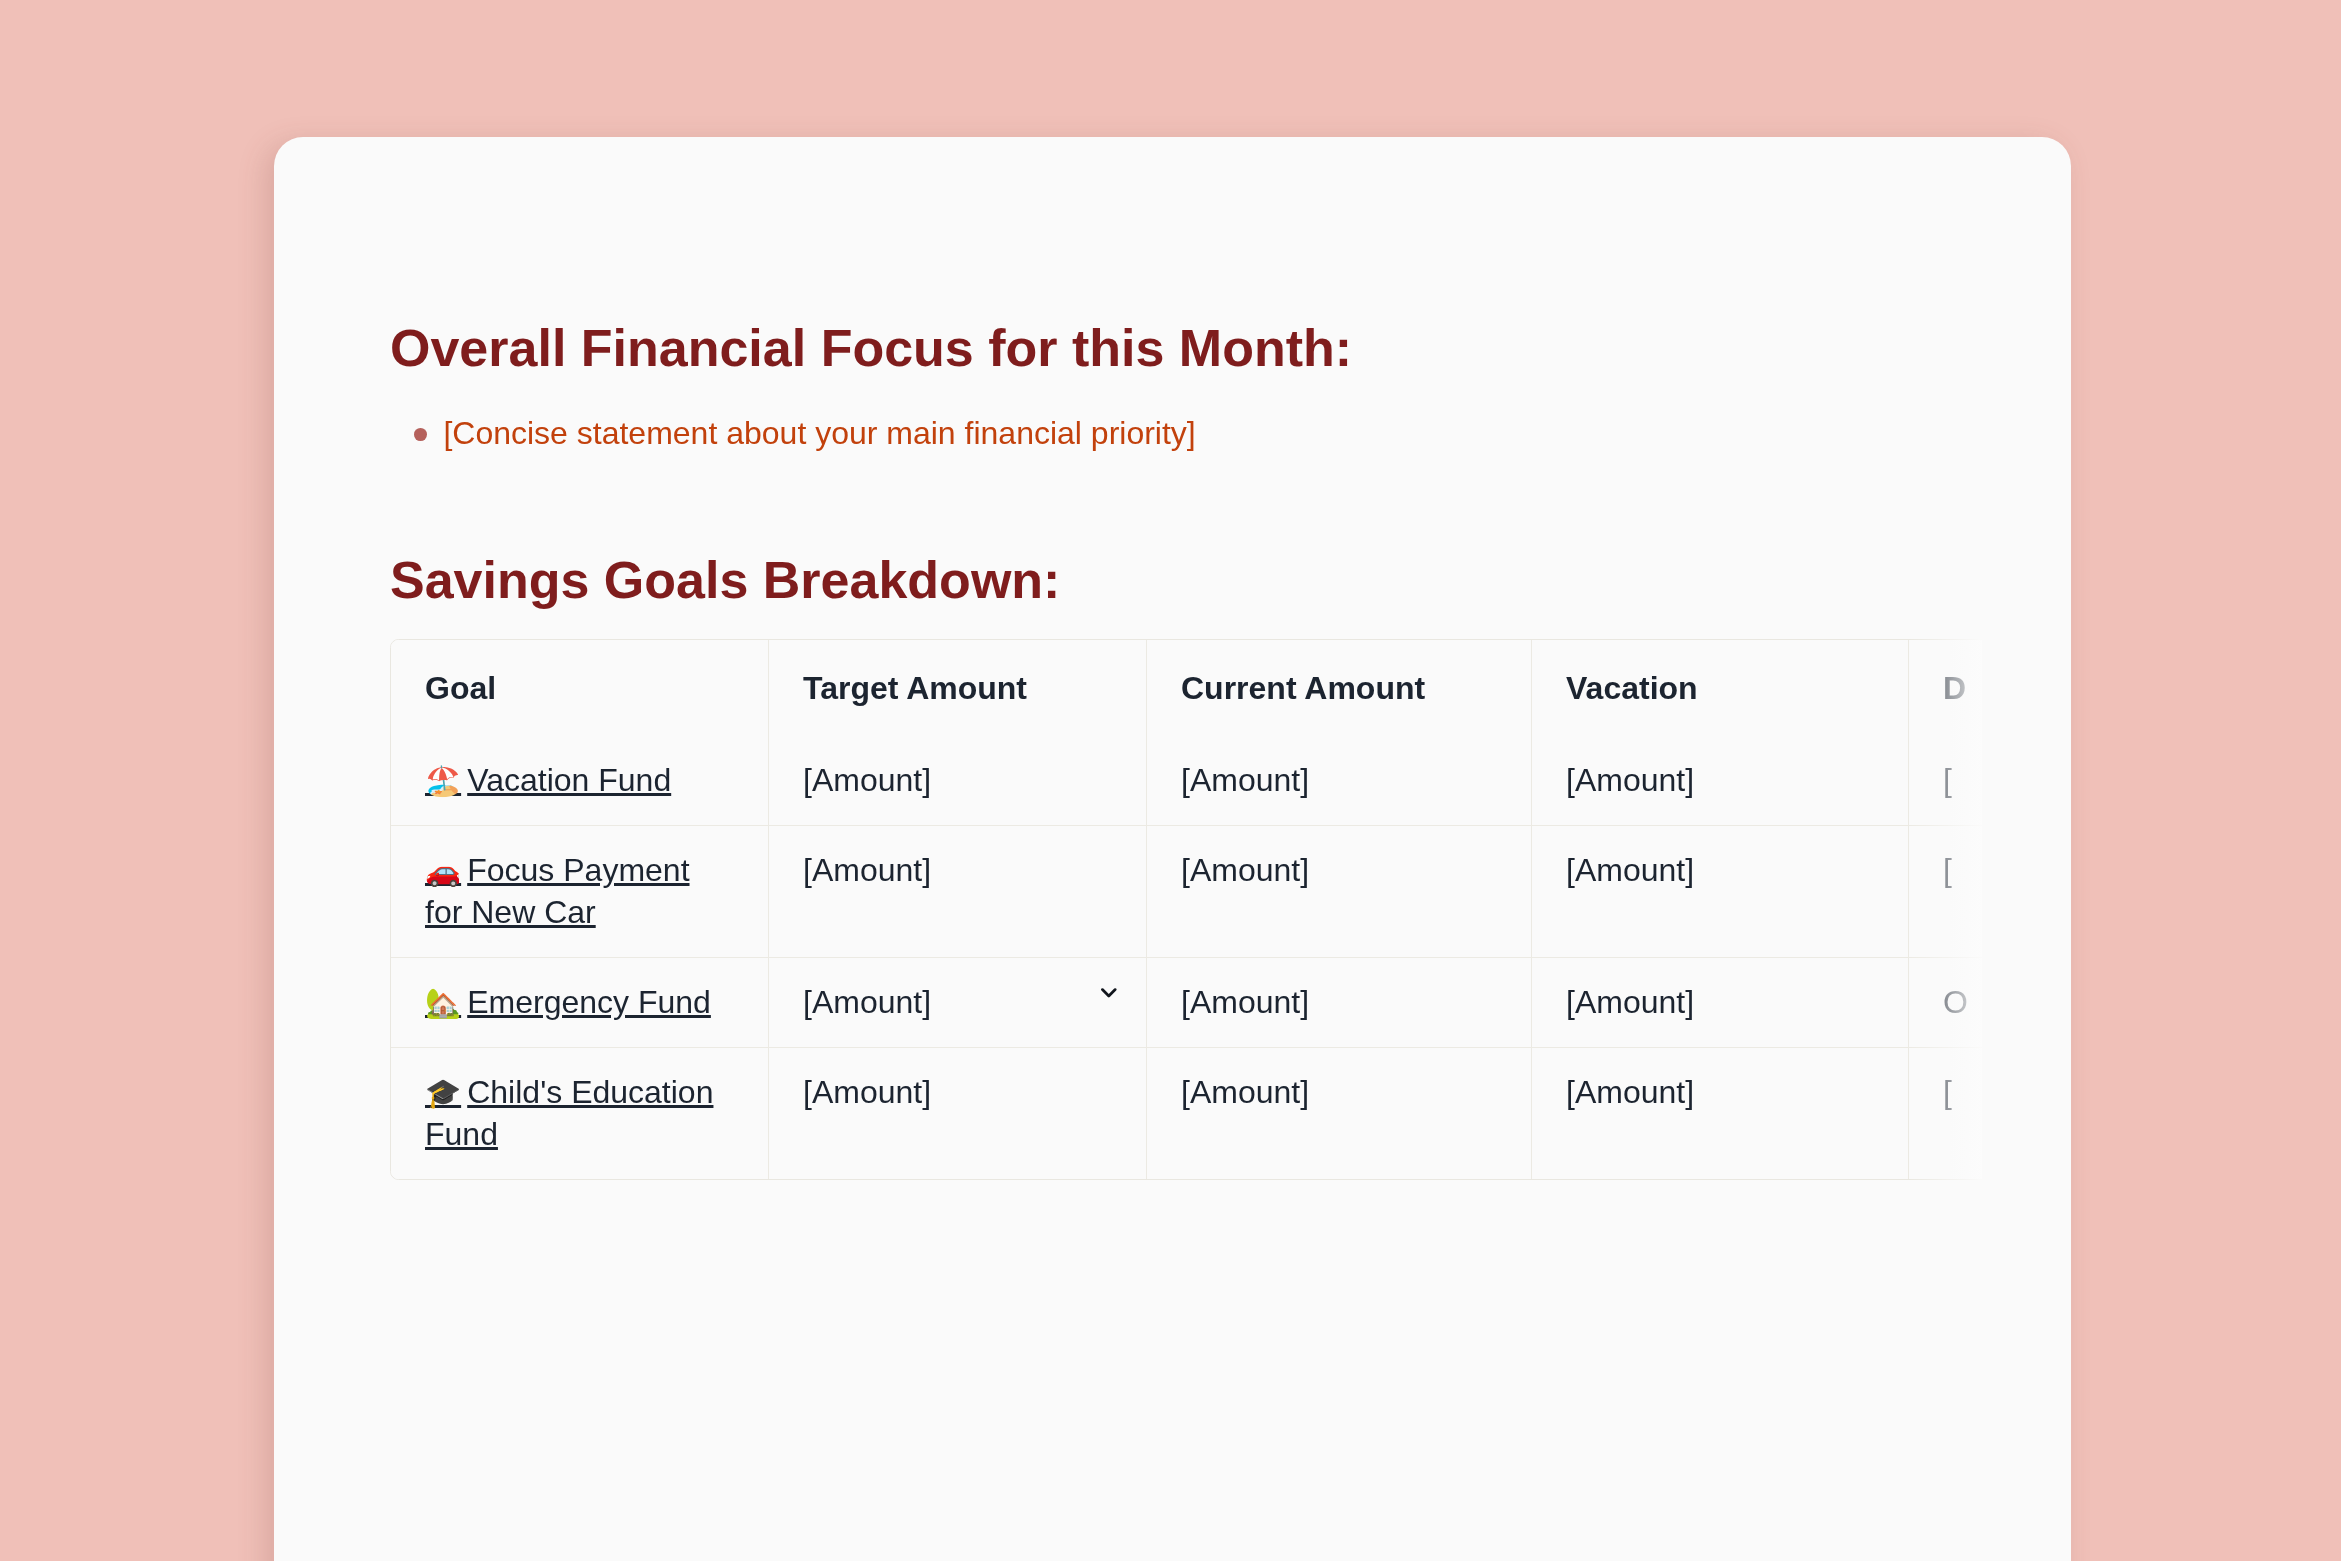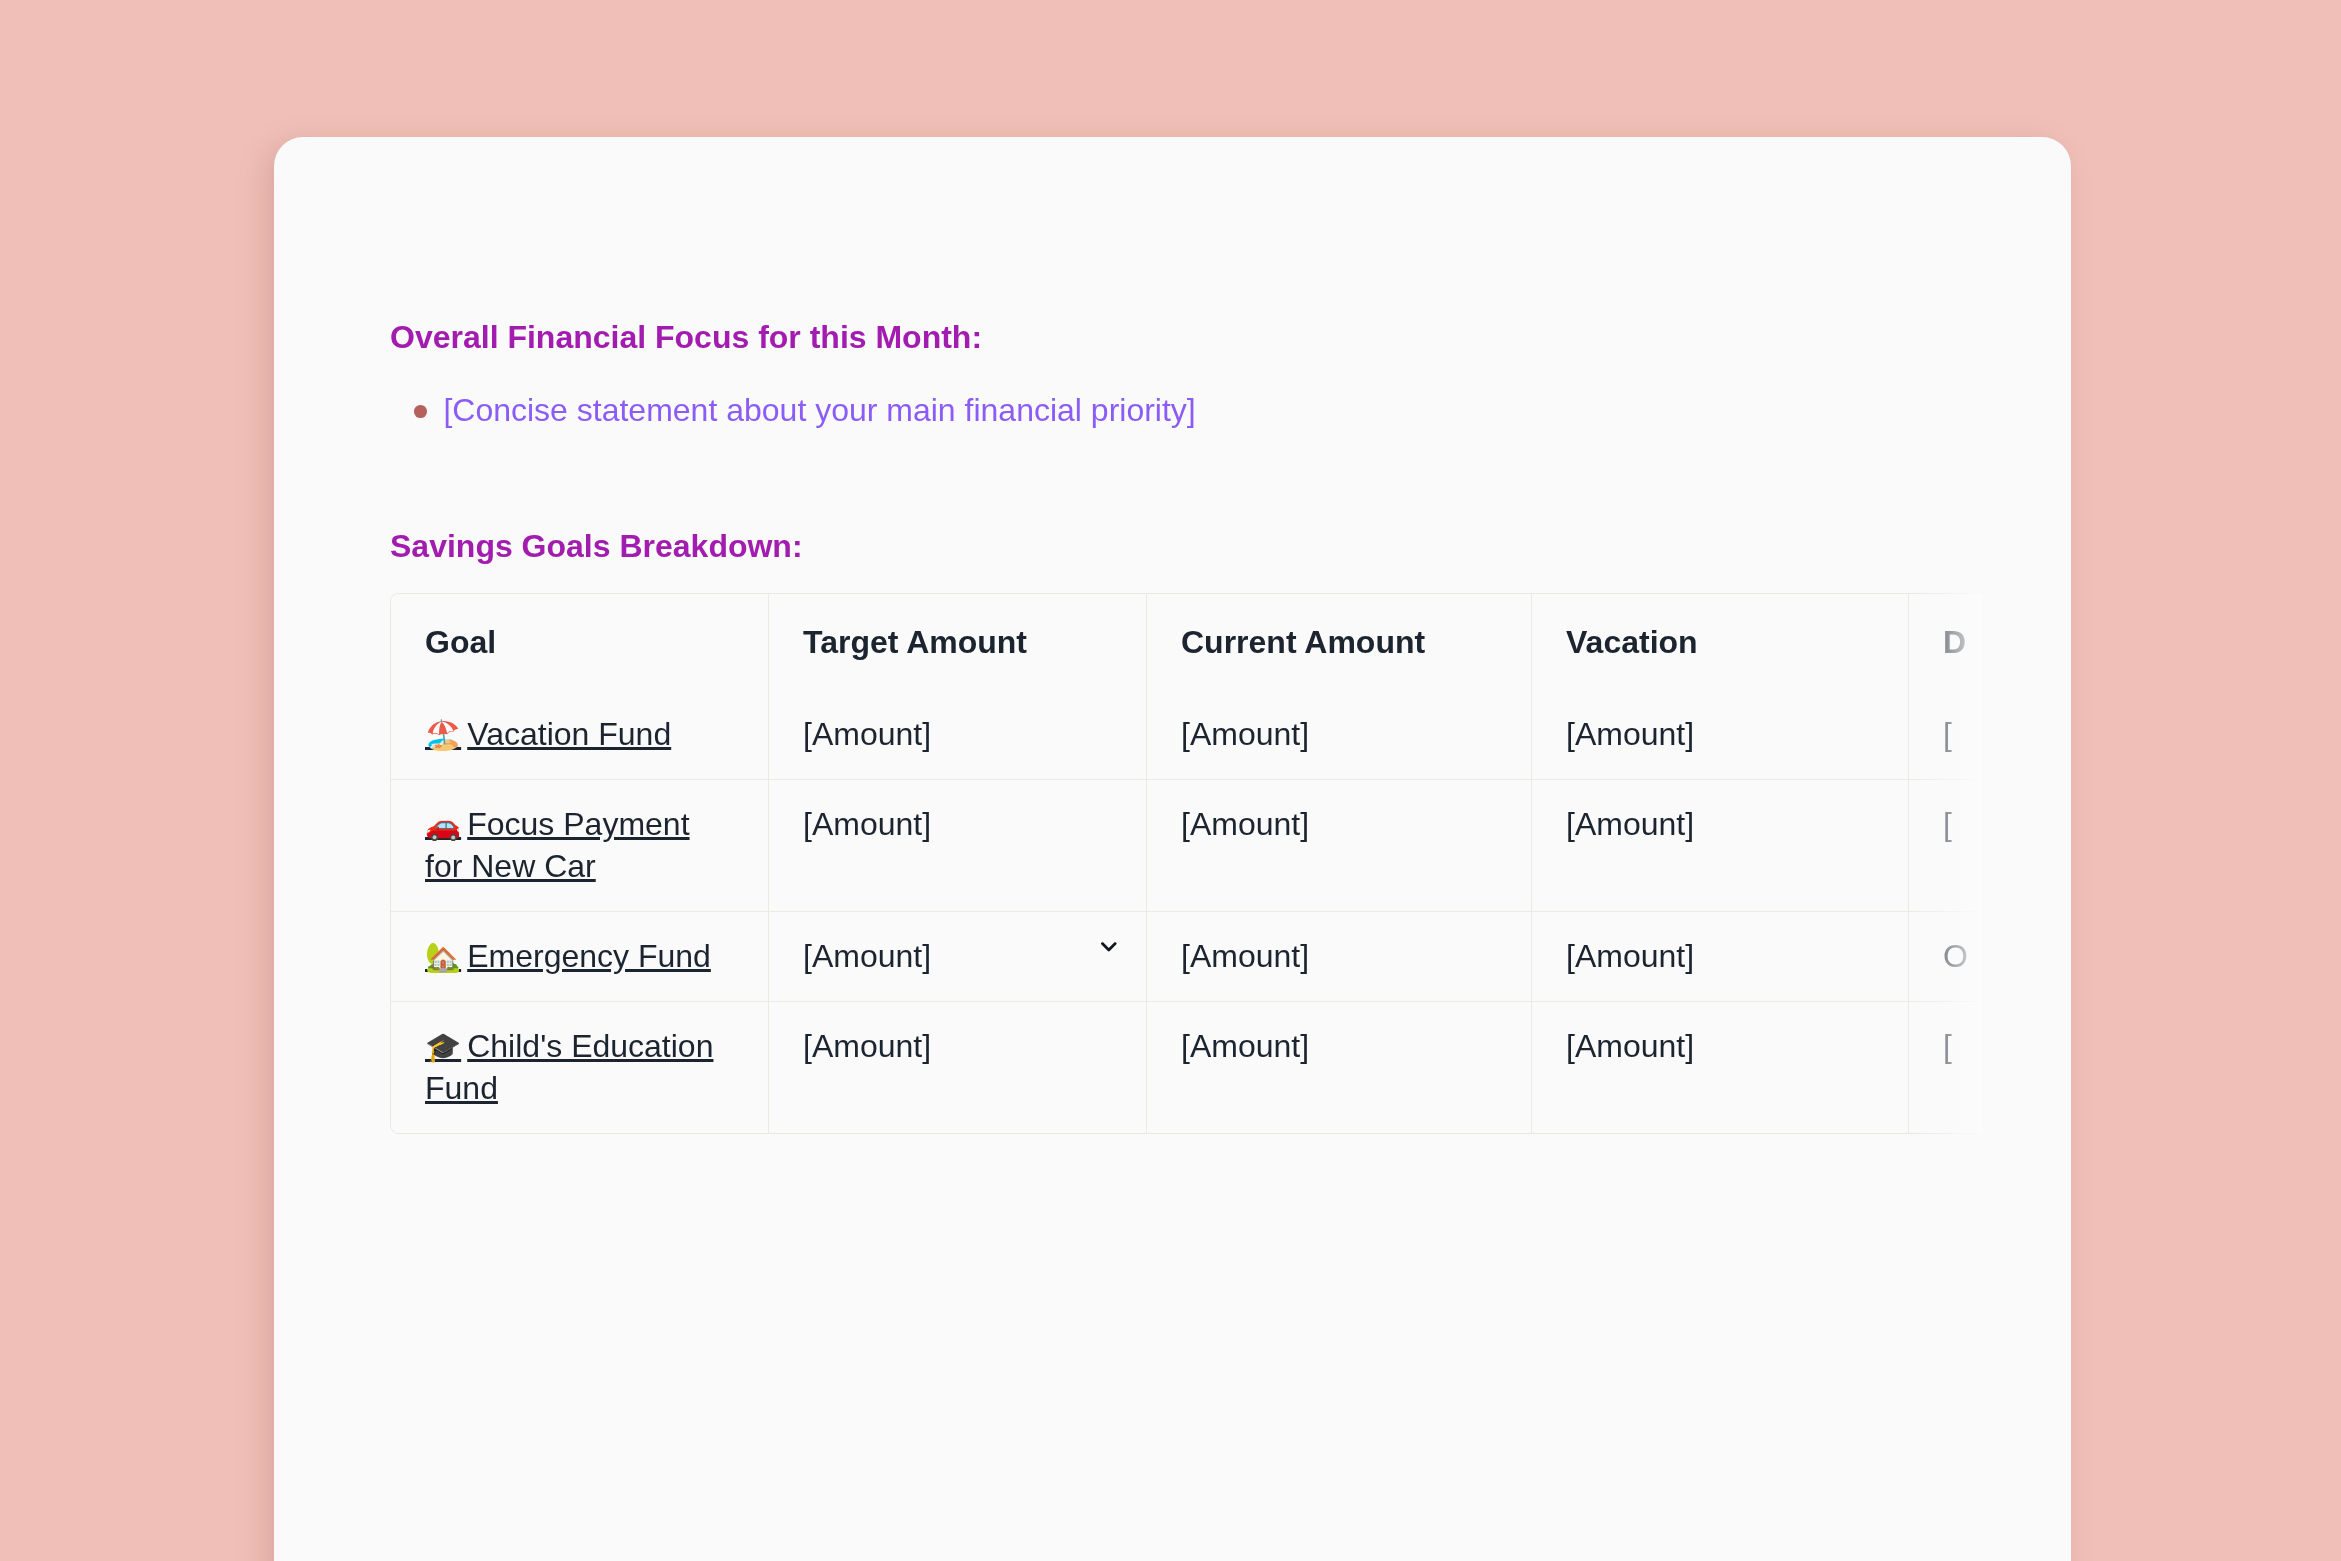--- a/index.html
+++ b/index.html
@@ -45,42 +45,42 @@
   .doc-title {
     font-size: 68px;
     font-weight: bold;
     color: #c24d7f;
     letter-spacing: -0.6px;
     line-height: 1.1;
     white-space: nowrap;
   }
 
   .section-heading {
-    font-size: 32px;
+    font-size: 52px;
     font-weight: bold;
-    color: #a21caf;
+    color: #7f1d1d;
     line-height: 1.15;
     white-space: nowrap;
   }
 
   .sec1-heading { margin-top: 109px; }
   .sec2-heading { margin-top: 96px; }
 
   
   .bullet-list {
     margin-top: 33px;
     padding-left: 24.4px;
     list-style: none;
   }
 
   .bullet-item {
     position: relative;
     font-size: 32px;
     line-height: 1.35;
-    color: #8b5cf6;
+    color: #c2410c;
     padding-left: 29px;
     white-space: nowrap;
   }
 
   .bullet-dot {
     position: absolute;
     left: 0;
     top: 16px;
     width: 12.8px;
     height: 12.8px;

